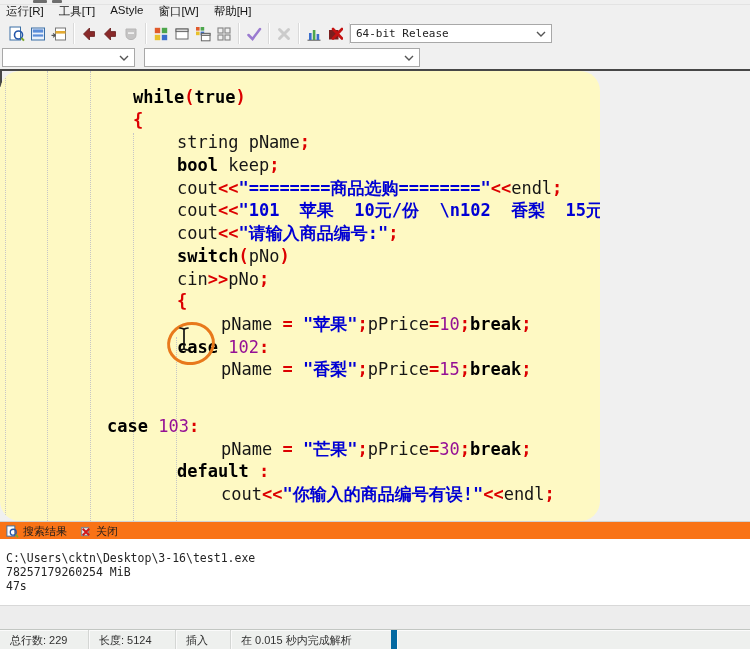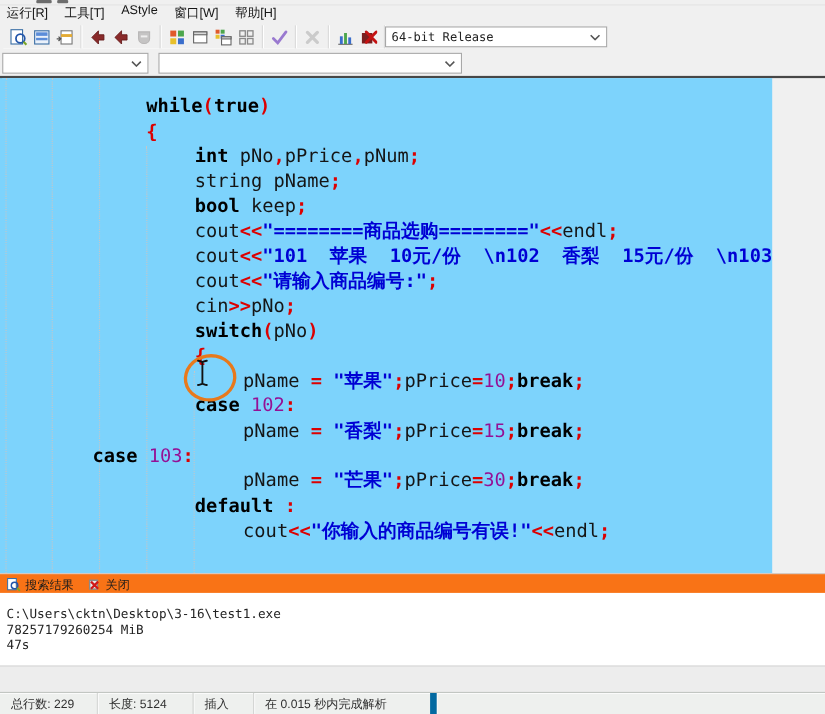--- a/index.html
+++ b/index.html
@@ -29,21 +29,21 @@
 
   
   .toolbar2{position:absolute;top:46px;left:0;right:0;height:23px;display:flex;align-items:center;gap:9px;padding-left:2px;}
   .combo.c1{width:133px;height:19px;}
   .combo.c2{width:276px;height:19px;}
 
   .darkline{position:absolute;top:69px;left:0;right:0;height:2px;background:#474747;}
   .notch{position:absolute;top:71px;left:0;width:2px;height:16px;background:#474747;}
 
   
-  .editor{position:absolute;top:71px;left:0;width:702px;height:450px;background:#7dd3fc;overflow:hidden;cursor:text;}
+  .editor{position:absolute;top:71px;left:0;width:600px;height:450px;background:#fef9c3;overflow:hidden;cursor:text;border-radius:20px;}
   .guide{position:absolute;width:0;border-left:1px dotted #c6c6c6;}
   .g1{left:5px;top:0;height:450px;}
   .g2{left:47px;top:0;height:450px;}
   .g3{left:90px;top:0;height:450px;}
   .g4{left:133px;top:62px;height:388px;}
   .g5{left:176px;top:266px;height:184px;}
   .code{position:absolute;top:15px;left:0;right:0;}
   .cl{height:22.7px;line-height:22.7px;white-space:pre;font-family:"DejaVu Sans Mono",monospace;font-size:17px;}
   .tk-k{font-weight:bold;color:#000000;}
   .tk-i{color:#151515;}
@@ -264,33 +264,32 @@
 
   <div class="editor">
     <div class="guide g1"></div>
     <div class="guide g2"></div>
     <div class="guide g3"></div>
     <div class="guide g4"></div>
     <div class="guide g5"></div>
     <div class="code" id="code">
         <div class="cl" style="padding-left: 133px;"><span class="tk-k">while</span><span class="tk-p">(</span><span class="tk-k">true</span><span class="tk-p">)</span></div>
         <div class="cl" style="padding-left: 133px;"><span class="tk-p">{</span></div>
-        <div class="cl" style="padding-left: 177px;"><span class="tk-k">int</span><span class="tk-i"> pNo</span><span class="tk-p">,</span><span class="tk-i">pPrice</span><span class="tk-p">,</span><span class="tk-i">pNum</span><span class="tk-p">;</span></div>
         <div class="cl" style="padding-left: 177px;"><span class="tk-i">string pName</span><span class="tk-p">;</span></div>
         <div class="cl" style="padding-left: 177px;"><span class="tk-k">bool</span><span class="tk-i"> keep</span><span class="tk-p">;</span></div>
         <div class="cl" style="padding-left: 177px;"><span class="tk-i">cout</span><span class="tk-p">&lt;&lt;</span><span class="tk-s">"========商品选购========"</span><span class="tk-p">&lt;&lt;</span><span class="tk-i">endl</span><span class="tk-p">;</span></div>
         <div class="cl" style="padding-left: 177px;"><span class="tk-i">cout</span><span class="tk-p">&lt;&lt;</span><span class="tk-s">"101  苹果  10元/份  \n102  香梨  15元/份  \n103  芒果  2</span></div>
         <div class="cl" style="padding-left: 177px;"><span class="tk-i">cout</span><span class="tk-p">&lt;&lt;</span><span class="tk-s">"请输入商品编号:"</span><span class="tk-p">;</span></div>
+        <div class="cl" style="padding-left: 177px;"><span class="tk-k">switch</span><span class="tk-p">(</span><span class="tk-i">pNo</span><span class="tk-p">)</span></div>
         <div class="cl" style="padding-left: 177px;"><span class="tk-i">cin</span><span class="tk-p">&gt;&gt;</span><span class="tk-i">pNo</span><span class="tk-p">;</span></div>
-        <div class="cl" style="padding-left: 177px;"><span class="tk-k">switch</span><span class="tk-p">(</span><span class="tk-i">pNo</span><span class="tk-p">)</span></div>
         <div class="cl" style="padding-left: 177px;"><span class="tk-p">{</span></div>
         <div class="cl" style="padding-left: 221px;"><span class="tk-i">pName </span><span class="tk-p">=</span><span class="tk-i"> </span><span class="tk-s">"苹果"</span><span class="tk-p">;</span><span class="tk-i">pPrice</span><span class="tk-p">=</span><span class="tk-n">10</span><span class="tk-p">;</span><span class="tk-k">break</span><span class="tk-p">;</span></div>
         <div class="cl" style="padding-left: 177px;"><span class="tk-k">case</span><span class="tk-i"> </span><span class="tk-n">102</span><span class="tk-p">:</span></div>
         <div class="cl" style="padding-left: 221px;"><span class="tk-i">pName </span><span class="tk-p">=</span><span class="tk-i"> </span><span class="tk-s">"香梨"</span><span class="tk-p">;</span><span class="tk-i">pPrice</span><span class="tk-p">=</span><span class="tk-n">15</span><span class="tk-p">;</span><span class="tk-k">break</span><span class="tk-p">;</span></div>
-        <div class="cl" style="padding-left: 84px;"><span class="tk-k">case</span><span class="tk-i"> </span><span class="tk-n">103</span><span class="tk-p">:</span></div>
+        <div class="cl" style="padding-left: 107px; margin-top: 34px;"><span class="tk-k">case</span><span class="tk-i"> </span><span class="tk-n">103</span><span class="tk-p">:</span></div>
         <div class="cl" style="padding-left: 221px;"><span class="tk-i">pName </span><span class="tk-p">=</span><span class="tk-i"> </span><span class="tk-s">"芒果"</span><span class="tk-p">;</span><span class="tk-i">pPrice</span><span class="tk-p">=</span><span class="tk-n">30</span><span class="tk-p">;</span><span class="tk-k">break</span><span class="tk-p">;</span></div>
         <div class="cl" style="padding-left: 177px;"><span class="tk-k">default</span><span class="tk-i"> </span><span class="tk-p">:</span></div>
         <div class="cl" style="padding-left: 221px;"><span class="tk-i">cout</span><span class="tk-p">&lt;&lt;</span><span class="tk-s">"你输入的商品编号有误!"</span><span class="tk-p">&lt;&lt;</span><span class="tk-i">endl</span><span class="tk-p">;</span></div>
       </div>
     <div class="annot"></div>
     <div class="ibeam">
       <svg viewBox="0 0 14 26">
         <path d="M3 2 C5 2 5.6 3 7 3 C8.4 3 9 2 11 2 M7 3 V23 M3 24 C5 24 5.6 23 7 23 C8.4 23 9 24 11 24" fill="none" stroke="#111" stroke-width="1.7" stroke-linecap="round"></path>
       </svg>
     </div>

